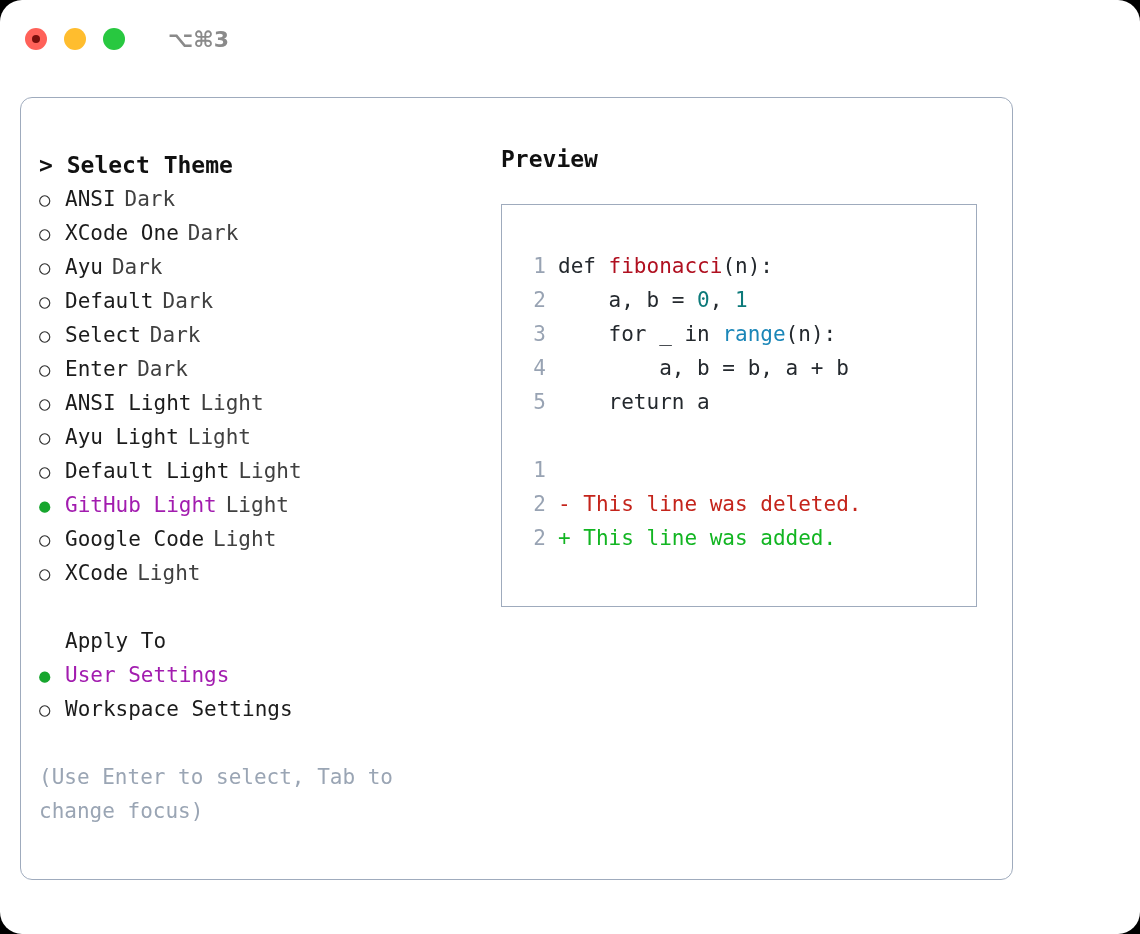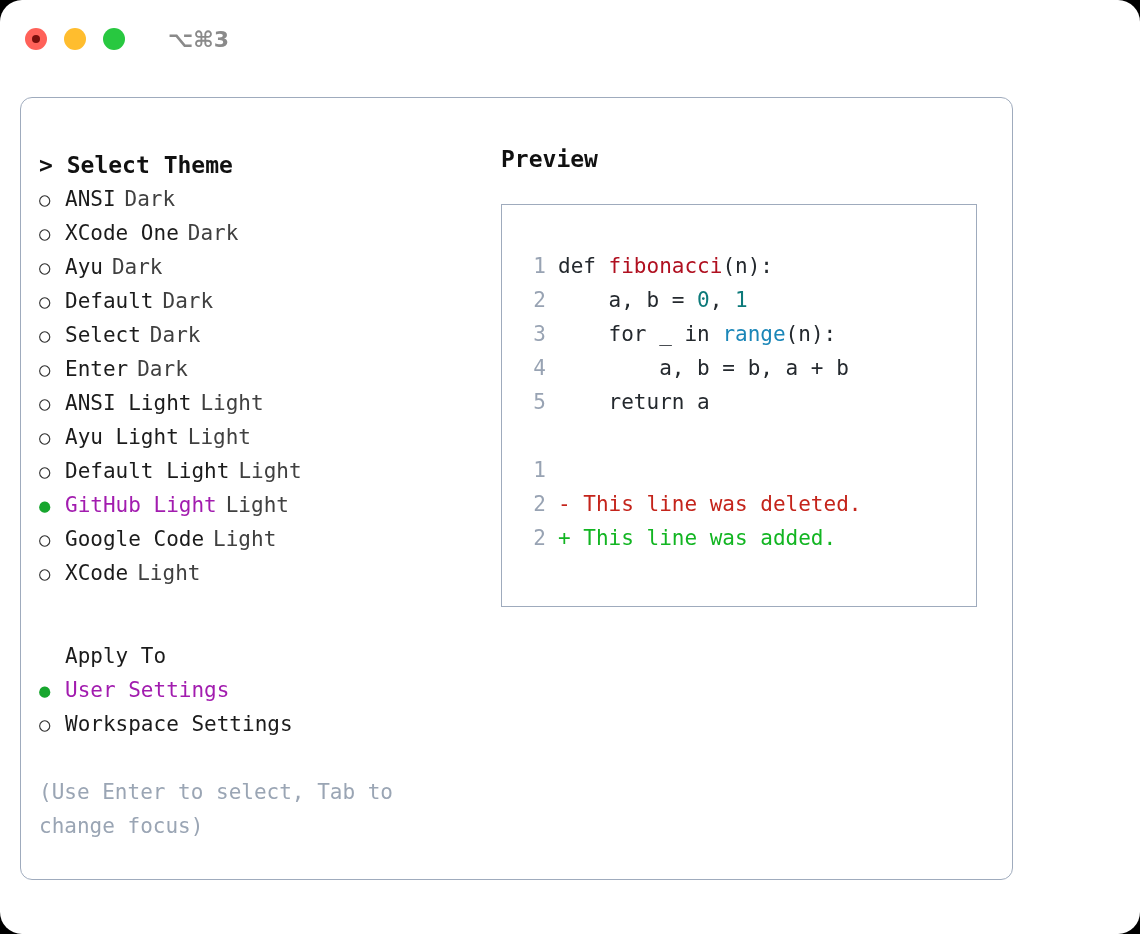--- a/index.html
+++ b/index.html
@@ -131,21 +131,20 @@
   }
 
   .spacer-line { height: 34px; }
 
   .apply-heading {
     font-size: 21px;
     color: #1b1b1b;
     line-height: 34px;
     padding-left: 26px;
     white-space: pre;
-    margin-top: 15px;
   }
 
   .hint {
     color: #9aa5b4;
     font-size: 21px;
     line-height: 34px;
     width: 400px;
     white-space: normal;
   }
 

